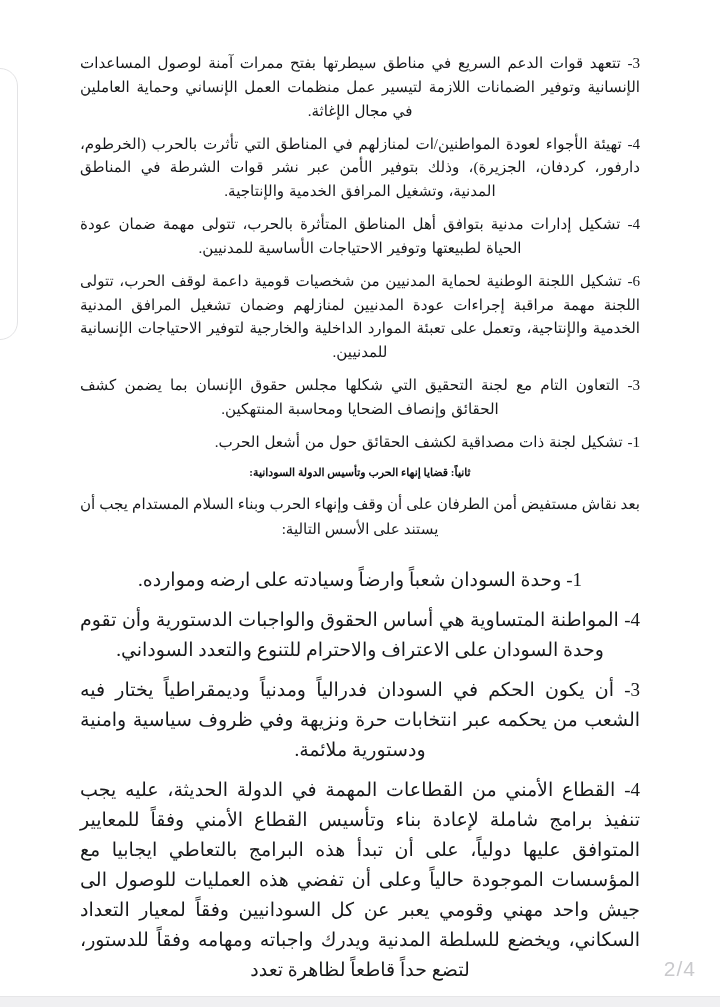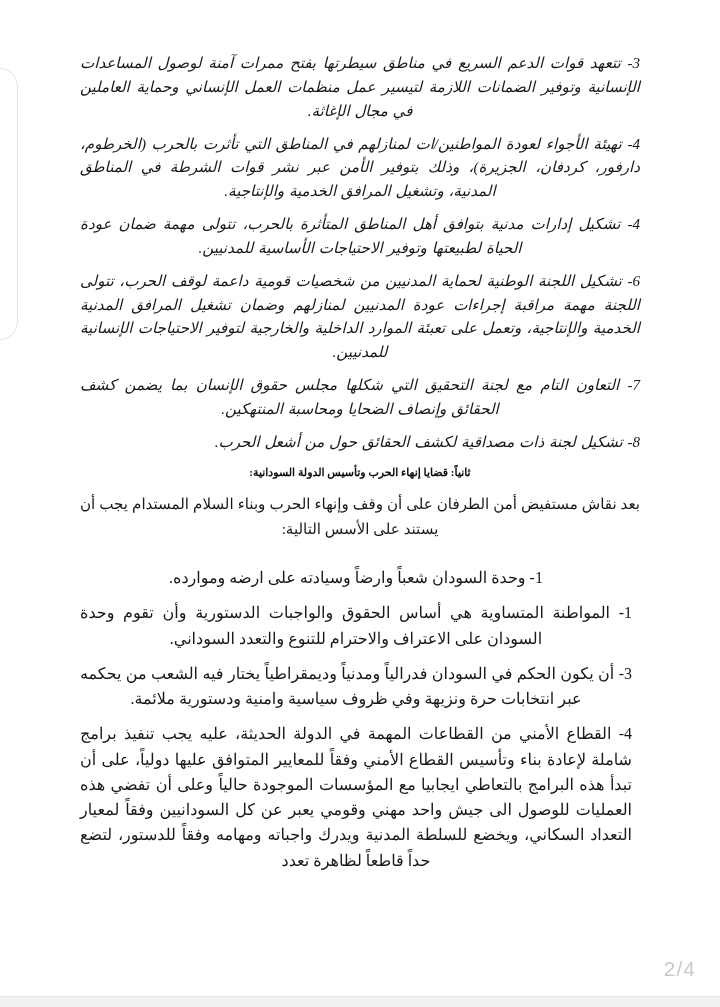--- a/index.html
+++ b/index.html
@@ -50,21 +50,20 @@
   .para {
     direction: rtl;
     text-align: justify;
     text-align-last: center;
     color: #17181a;
     font-size: 15.1px;
     line-height: 1.58;
     margin: 0 0 9px 0;
     letter-spacing: 0.1px;
     word-spacing: 1px;
-    font-style: italic;
   }
   .para.last-right { text-align-last: right; }
 
   .heading {
     direction: rtl;
     text-align: center;
     font-weight: bold;
     color: #0d0e10;
     font-size: 11px;
     line-height: 1.5;
@@ -79,23 +78,23 @@
     font-size: 15.1px;
     line-height: 1.62;
     margin: 0 0 24px 0;
   }
 
   .sub {
     direction: rtl;
     text-align: justify;
     text-align-last: center;
     color: #17181a;
-    font-size: 16px;
+    font-size: 19px;
     line-height: 1.58;
-    margin: 0 8px 10px 0;
+    margin: 0 0 10px 0;
   }
 
   #page-indicator {
     position: absolute;
     right: 24px;
     bottom: 26px;
     font-family: "Liberation Sans", sans-serif;
     font-size: 21px;
     color: #c9c9cc;
     letter-spacing: 1px;
@@ -113,32 +112,32 @@
   <div id="doc-body">
 
     <p class="para">3- تتعهد قوات الدعم السريع في مناطق سيطرتها بفتح ممرات آمنة لوصول المساعدات الإنسانية وتوفير الضمانات اللازمة لتيسير عمل منظمات العمل الإنساني وحماية العاملين في مجال الإغاثة.</p>
 
     <p class="para">4- تهيئة الأجواء لعودة المواطنين/ات لمنازلهم في المناطق التي تأثرت بالحرب (الخرطوم، دارفور، كردفان، الجزيرة)، وذلك بتوفير الأمن عبر نشر قوات الشرطة في المناطق المدنية، وتشغيل المرافق الخدمية والإنتاجية.</p>
 
     <p class="para">4- تشكيل إدارات مدنية بتوافق أهل المناطق المتأثرة بالحرب، تتولى مهمة ضمان عودة الحياة لطبيعتها وتوفير الاحتياجات الأساسية للمدنيين.</p>
 
     <p class="para">6- تشكيل اللجنة الوطنية لحماية المدنيين من شخصيات قومية داعمة لوقف الحرب، تتولى اللجنة مهمة مراقبة إجراءات عودة المدنيين لمنازلهم وضمان تشغيل المرافق المدنية الخدمية والإنتاجية، وتعمل على تعبئة الموارد الداخلية والخارجية لتوفير الاحتياجات الإنسانية للمدنيين.</p>
 
-    <p class="para">7- التعاون التام مع لجنة التحقيق التي شكلها مجلس حقوق الإنسان بما يضمن كشف الحقائق وإنصاف الضحايا ومحاسبة المنتهكين.</p>
+    <p class="para">3- التعاون التام مع لجنة التحقيق التي شكلها مجلس حقوق الإنسان بما يضمن كشف الحقائق وإنصاف الضحايا ومحاسبة المنتهكين.</p>
 
 
-    <p class="para last-right">8- تشكيل لجنة ذات مصداقية لكشف الحقائق حول من أشعل الحرب.</p>
+    <p class="para last-right">1- تشكيل لجنة ذات مصداقية لكشف الحقائق حول من أشعل الحرب.</p>
 
     <p class="heading">ثانياً: قضايا إنهاء الحرب وتأسيس الدولة السودانية:</p>
 
     <p class="intro">بعد نقاش مستفيض أمن الطرفان على أن وقف وإنهاء الحرب وبناء السلام المستدام يجب أن يستند على الأسس التالية:</p>
 
     <p class="sub last-right">1- وحدة السودان شعباً وارضاً وسيادته على ارضه وموارده.</p>
 
-    <p class="sub">1- المواطنة المتساوية هي أساس الحقوق والواجبات الدستورية وأن تقوم وحدة السودان على الاعتراف والاحترام للتنوع والتعدد السوداني.</p>
+    <p class="sub">4- المواطنة المتساوية هي أساس الحقوق والواجبات الدستورية وأن تقوم وحدة السودان على الاعتراف والاحترام للتنوع والتعدد السوداني.</p>
 
     <p class="sub">3- أن يكون الحكم في السودان فدرالياً ومدنياً وديمقراطياً يختار فيه الشعب من يحكمه عبر انتخابات حرة ونزيهة وفي ظروف سياسية وامنية ودستورية ملائمة.</p>
 
     <p class="sub">4- القطاع الأمني من القطاعات المهمة في الدولة الحديثة، عليه يجب تنفيذ برامج شاملة لإعادة بناء وتأسيس القطاع الأمني وفقاً للمعايير المتوافق عليها دولياً، على أن تبدأ هذه البرامج بالتعاطي ايجابيا مع المؤسسات الموجودة حالياً وعلى أن تفضي هذه العمليات للوصول الى جيش واحد مهني وقومي يعبر عن كل السودانيين وفقاً لمعيار التعداد السكاني، ويخضع للسلطة المدنية ويدرك واجباته ومهامه وفقاً للدستور، لتضع حداً قاطعاً لظاهرة تعدد</p>
 
   </div>
 
   <div id="page-indicator">2/4</div>
 
   <div id="bottom-band"></div>

